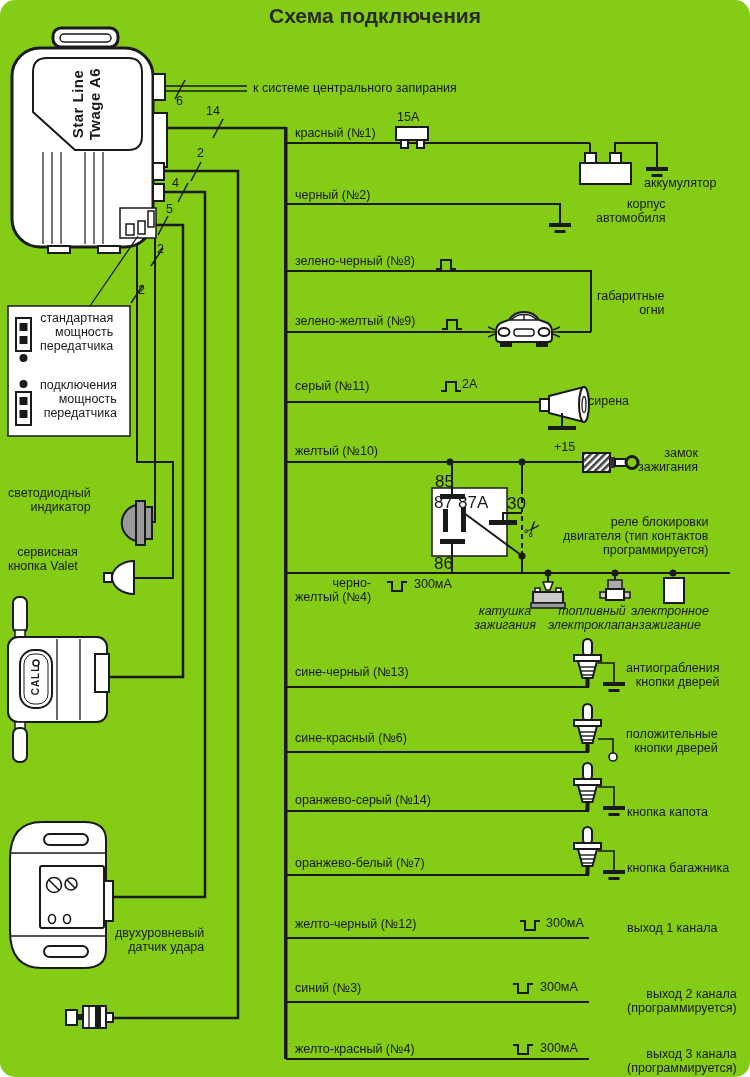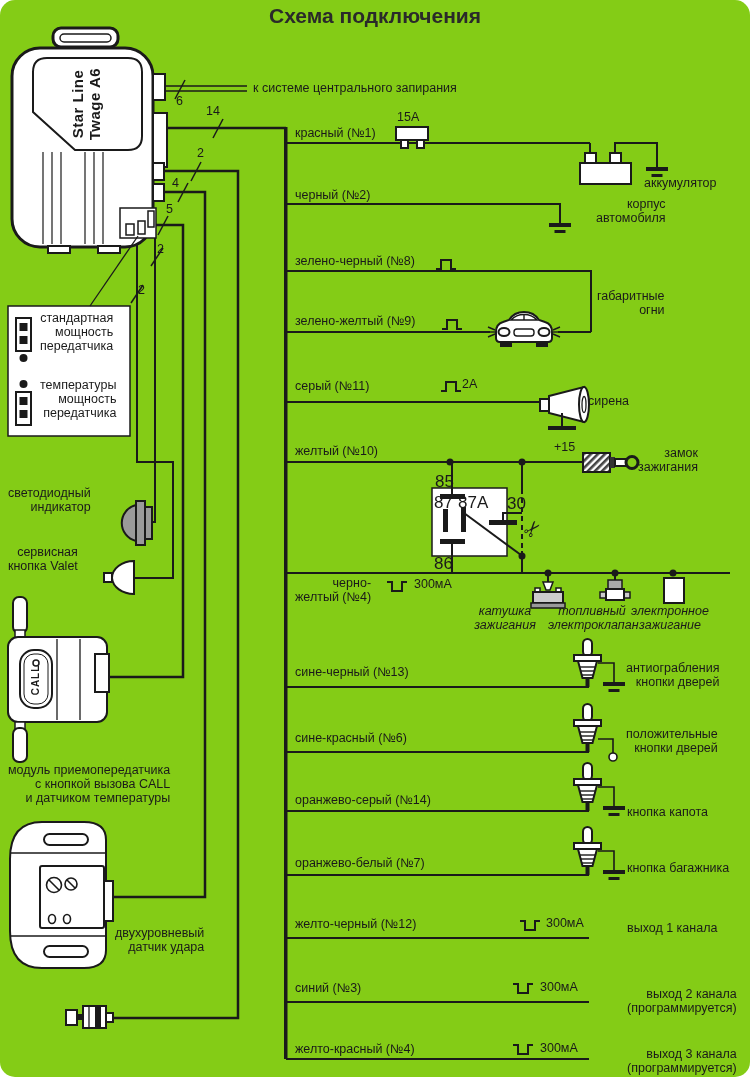--- a/index.html
+++ b/index.html
@@ -327,39 +327,34 @@
 <div class="lbl" style="left:166px;top:202px">5</div>
 <div class="lbl" style="left:157px;top:242px">2</div>
 <div class="lbl" style="left:138px;top:283px">2</div>
 
 <div class="lbl" style="left:40px;top:311px">
   <div>стандартная</div>
   <div>мощность</div>
   <div>передатчика</div>
 </div>
 <div class="lbl" style="left:40px;top:378px">
-  <div>температуры</div>
+  <div>подключения</div>
   <div>мощность</div>
   <div>передатчика</div>
 </div>
 
 <div class="lbl" style="left:8px;top:486px">
   <div>светодиодный</div>
   <div>индикатор</div>
 </div>
 <div class="lbl" style="left:8px;top:545px">
   <div>сервисная</div>
   <div>кнопка Valet</div>
 </div>
 <div class="callrot">CALL</div>
-<div class="lbl" style="left:8px;top:763px">
-  <div>модуль приемопередатчика</div>
-  <div>с кнопкой вызова CALL</div>
-  <div>и датчиком температуры</div>
-</div>
 <div class="lbl" style="left:115px;top:926px">
   <div>двухуровневый</div>
   <div>датчик удара</div>
 </div>
 
 <div class="lbl" style="left:295px;top:126px">красный (№1)</div>
 <div class="lbl" style="left:295px;top:188px">черный (№2)</div>
 <div class="lbl" style="left:295px;top:254px">зелено-черный (№8)</div>
 <div class="lbl" style="left:295px;top:314px">зелено-желтый (№9)</div>
 <div class="lbl" style="left:295px;top:379px">серый (№11)</div>
@@ -397,20 +392,25 @@
 <div class="lbl" style="left:638px;top:446px">
   <div>замок</div>
   <div>зажигания</div>
 </div>
 
 <div class="lbl pin" style="left:435px;top:475px">85</div>
 <div class="lbl pin" style="left:434px;top:496px">87</div>
 <div class="lbl pin" style="left:458px;top:496px">87А</div>
 <div class="lbl pin" style="left:507px;top:497px">30</div>
 <div class="lbl pin" style="left:434px;top:557px">86</div>
+<div class="lbl" style="left:563px;top:515px">
+  <div>реле блокировки</div>
+  <div>двигателя (тип контактов</div>
+  <div>программируется)</div>
+</div>
 <div class="scissors">✂</div>
 
 <div class="lbl ctr" style="left:460px;top:604px;width:90px">
   <div>катушка</div>
   <div>зажигания</div>
 </div>
 <div class="lbl ctr" style="left:548px;top:604px;width:88px">
   <div>топливный</div>
   <div>электроклапан</div>
 </div>

